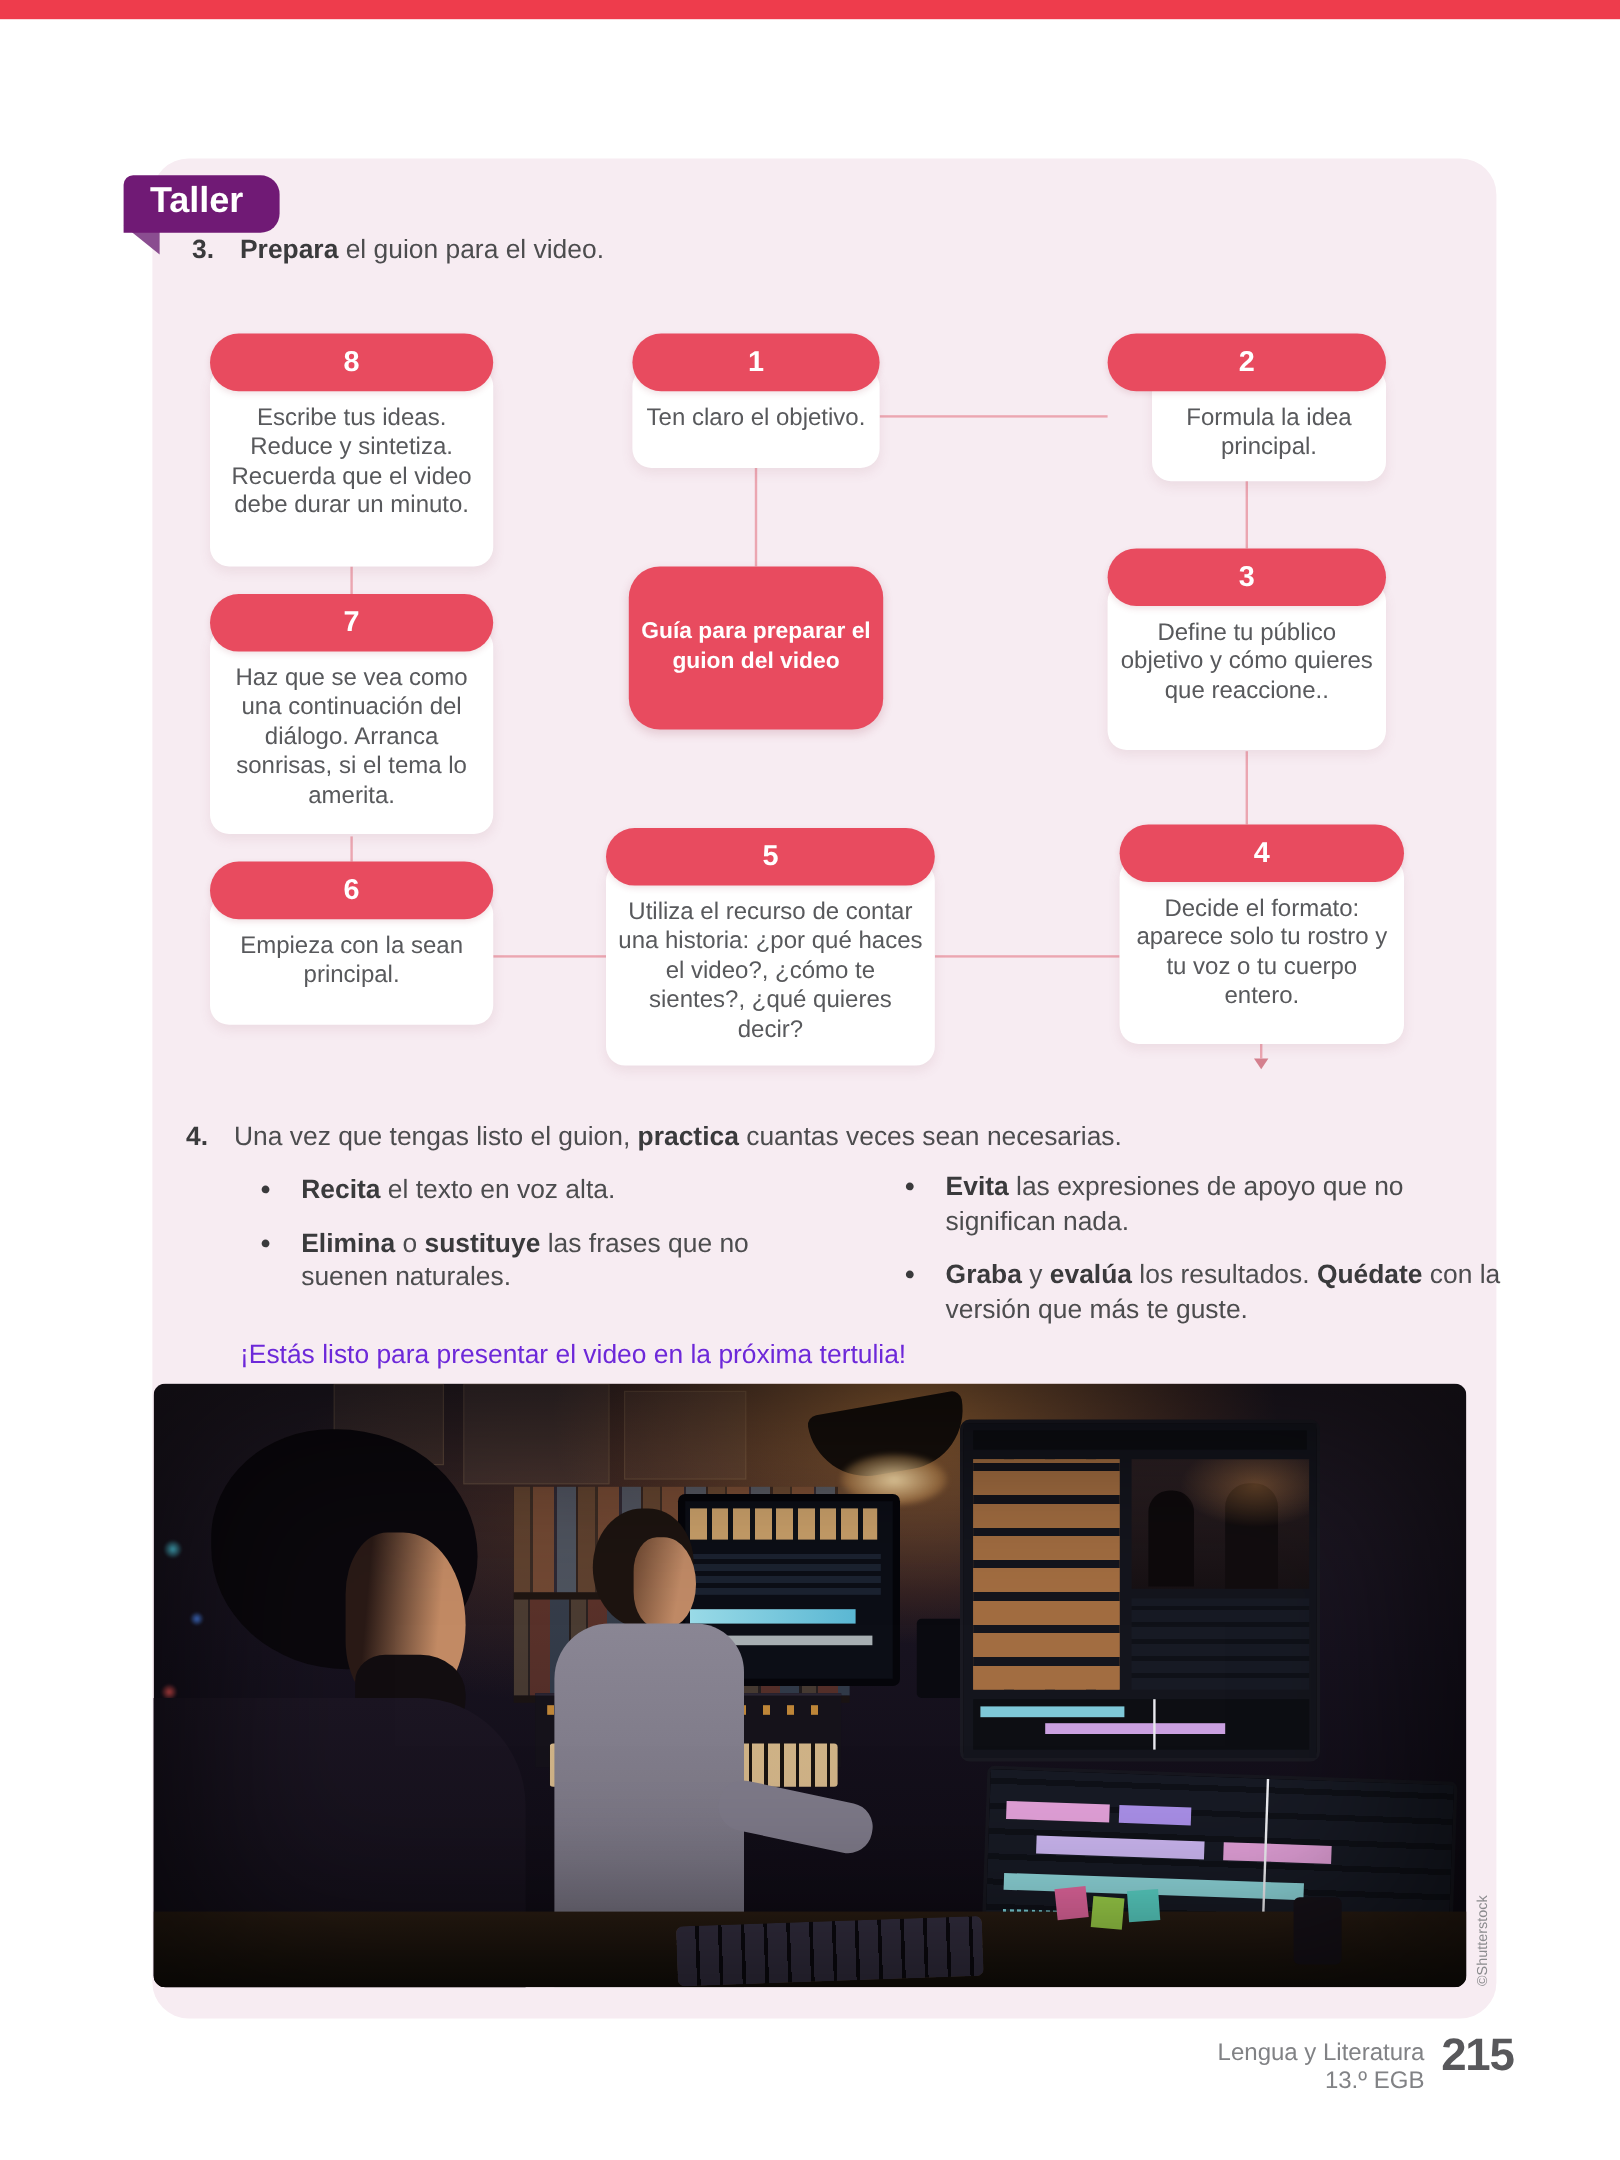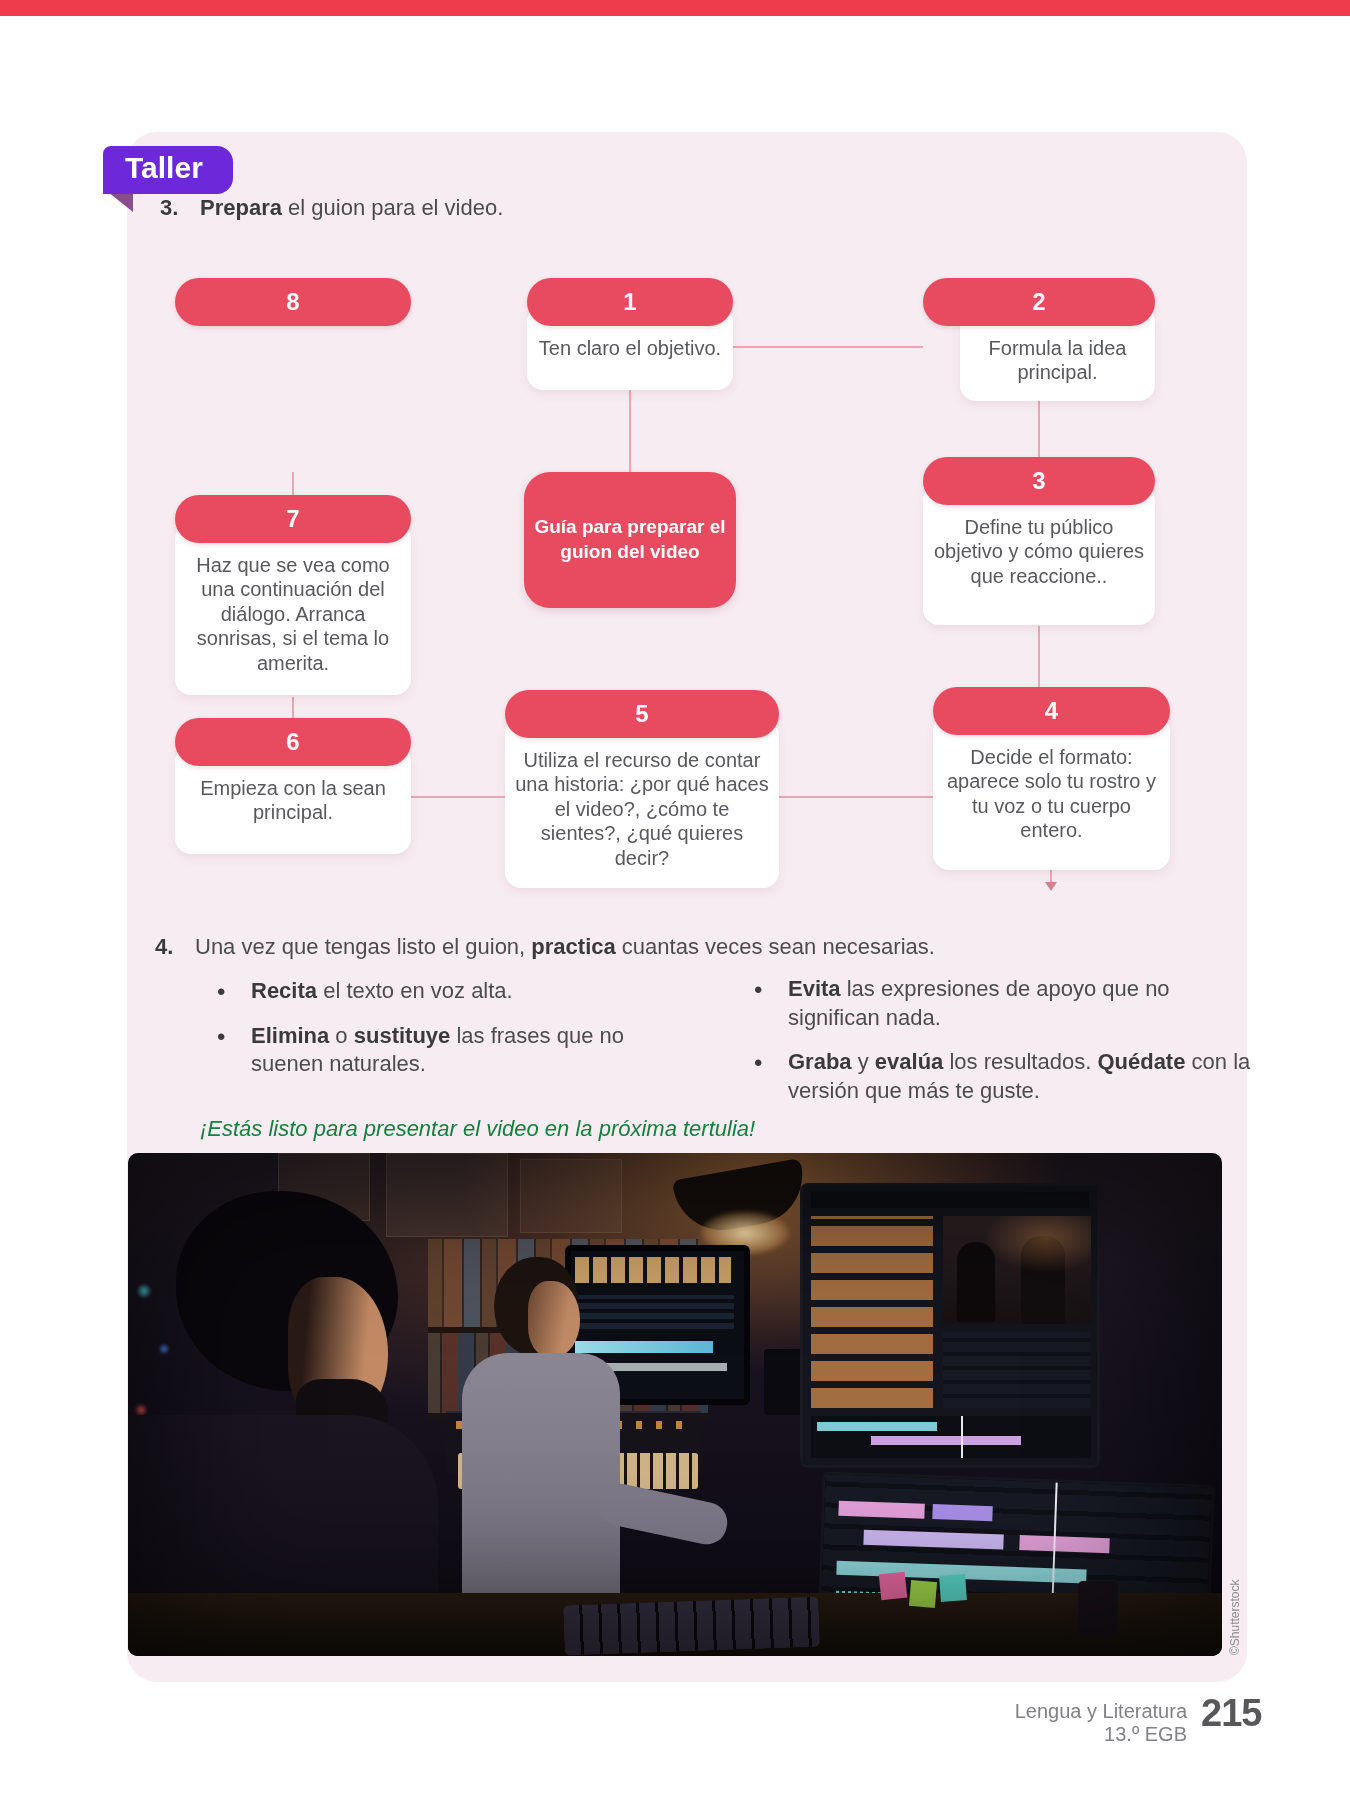--- a/index.html
+++ b/index.html
@@ -5,21 +5,21 @@
   html,body{margin:0;padding:0;background:#ffffff;}
   .page{position:relative;width:1350px;height:1800px;background:#ffffff;
         font-family:"Liberation Sans",sans-serif;overflow:hidden;}
   .topbar{position:absolute;left:0;top:0;width:1350px;height:16px;background:#ee3c4c;}
   .panel{position:absolute;left:127px;top:132px;width:1120px;height:1550px;
          background:#f7ecf2;border-radius:30px;}
 
   
   .tag-fold{position:absolute;left:103px;top:188px;width:0;height:0;z-index:2;
             border-right:30px solid #8a4d90;border-bottom:24px solid transparent;}
-  .tag-main{position:absolute;left:103px;top:146px;z-index:3;background:#6d28d9;color:#fff;
+  .tag-main{position:absolute;left:103px;top:146px;z-index:3;background:#701a75;color:#fff;
             font-weight:bold;font-size:30px;padding:5px 30px 9px 22px;border-radius:8px 16px 16px 0;}
 
   
   .step{position:absolute;font-size:22px;color:#4c4c4e;line-height:1.3;display:flex;}
   .step .num{font-weight:bold;color:#3a3a3c;width:40px;flex:0 0 40px;}
   .step b{color:#3a3a3c;}
 
   
   .fbox{position:absolute;}
   .fpill{position:relative;z-index:2;height:48px;background:#e84b5f;border-radius:26px;
@@ -34,21 +34,21 @@
          box-shadow:0 3px 8px rgba(150,50,70,.18);}
   .conn{position:absolute;background:#eba6b1;}
   .arrow-head{position:absolute;width:0;height:0;border-left:6px solid transparent;
          border-right:6px solid transparent;border-top:9px solid #d4808e;}
 
   
   .bullets{position:absolute;font-size:22px;color:#4c4c4e;line-height:1.3;}
   .bullets .li{position:relative;padding-left:36px;margin-bottom:16px;}
   .bullets .li::before{content:"\2022";position:absolute;left:2px;top:-1px;color:#3a3a3c;font-size:24px;}
   .bullets b{color:#3a3a3c;}
-  .closing{position:absolute;left:200px;top:1116px;font-size:22px;color:#15803d;font-style:italic;}
+  .closing{position:absolute;left:200px;top:1116px;font-size:22px;color:#6d28d9;}
 
   
   .footer-brand{position:absolute;right:163px;top:1700px;text-align:right;font-size:20px;
                 color:#818285;line-height:1.15;}
   .pagenum{position:absolute;left:1201px;top:1692px;font-size:38px;font-weight:bold;
            color:#58585b;letter-spacing:-1px;}
   .credit{position:absolute;left:1228px;top:1655px;font-size:12px;color:#8b8b8e;white-space:nowrap;
           transform:rotate(-90deg);transform-origin:left top;}
 
   
@@ -84,20 +84,21 @@
   <div class="conn" style="left:1038px;top:626px;width:2px;height:61px;"></div>
   <div class="conn" style="left:292px;top:472px;width:2px;height:23px;"></div>
   <div class="conn" style="left:292px;top:697px;width:2px;height:21px;"></div>
   <div class="conn" style="left:411px;top:796px;width:94px;height:2px;"></div>
   <div class="conn" style="left:779px;top:796px;width:154px;height:2px;"></div>
   <div class="conn" style="left:1050px;top:870px;width:2px;height:12px;"></div>
   <div class="arrow-head" style="left:1045px;top:882px;"></div>
 
   <div class="fbox" style="left:175px;top:278px;width:236px;">
     <div class="fpill">8</div>
+    <div class="fcard" style="min-height:166px;">Escribe tus ideas. Reduce y sintetiza. Recuerda que el video debe durar un minuto.</div>
   </div>
   <div class="fbox" style="left:175px;top:495px;width:236px;">
     <div class="fpill">7</div>
     <div class="fcard" style="min-height:172px;">Haz que se vea como una continuación del diálogo. Arranca sonrisas, si el tema lo amerita.</div>
   </div>
   <div class="fbox" style="left:175px;top:718px;width:236px;">
     <div class="fpill">6</div>
     <div class="fcard" style="min-height:108px;">Empieza con la sean principal.</div>
   </div>
 

